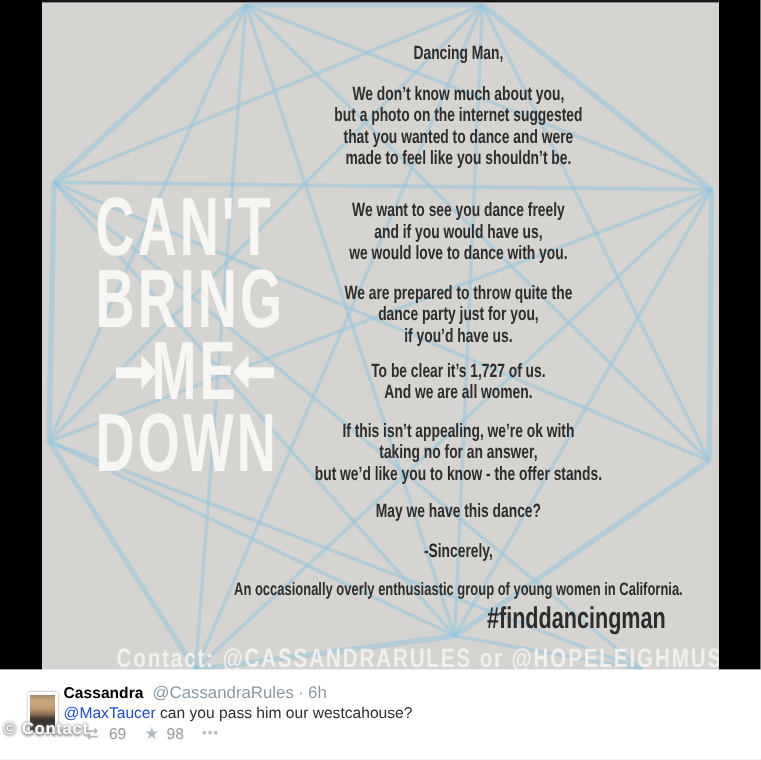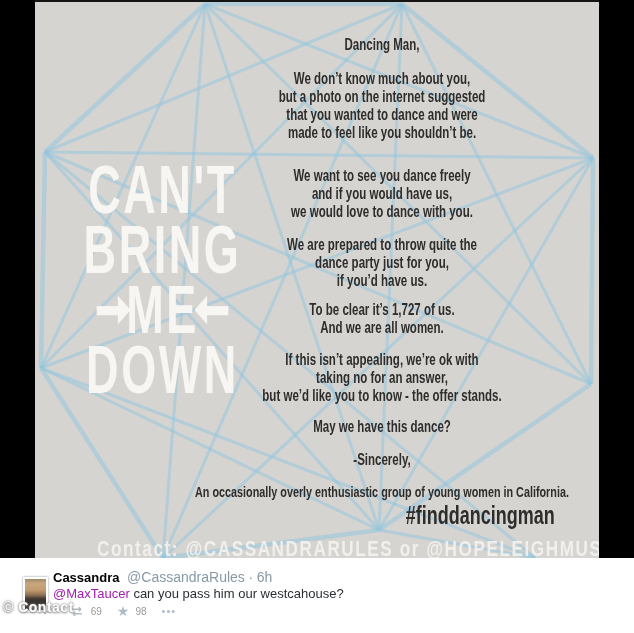--- a/index.html
+++ b/index.html
@@ -10,21 +10,21 @@
   .bar { position:absolute; top:0; width:35px; height:558px; background:#000; }
   .bar-left { left:0; }
   .bar-right { left:599px; }
 
   
   .poster { position:absolute; left:35px; top:0; width:564px; height:558px;
             background:#d6d4d1; overflow:hidden; border-top:2px solid #141414; box-sizing:border-box; }
   .pattern { position:absolute; left:0; top:0; }
 
   
-  .title { position:absolute; left:30px; top:158px; width:195px; text-align:center; color:#f7f6f3; }
+  .title { position:absolute; left:30px; top:158px; width:195px; color:#f7f6f3; }
   .tline { height:60px; line-height:60px; font-size:53px; font-weight:700; letter-spacing:3px;
            transform:scale(0.85,1.3); transform-origin:50% 50%; white-space:nowrap; }
   .me-row { display:flex; align-items:center; justify-content:center; gap:9px; }
   .arrow { display:inline-block; position:relative; width:26px; height:7px; background:#f7f6f3; }
   .arrow-right:after { content:""; position:absolute; right:-14px; top:-8px;
            border-left:15px solid #f7f6f3; border-top:11px solid transparent; border-bottom:11px solid transparent; }
   .arrow-left:after { content:""; position:absolute; left:-14px; top:-8px;
            border-right:15px solid #f7f6f3; border-top:11px solid transparent; border-bottom:11px solid transparent; }
 
   
@@ -52,25 +52,25 @@
   .watermark { position:absolute; left:0; top:5px; width:600px; text-align:center;
                color:#a2a2a2; font-size:16px; letter-spacing:0.5px; white-space:nowrap; }
   .avatar { position:absolute; left:23px; top:19px; width:21px; height:31px;
             border:2px solid #fff; box-shadow:0 0 2px rgba(0,0,0,0.45);
             background:linear-gradient(180deg,#a08a6a 0%,#c9a87f 16%,#c39b6f 36%,#8c6f52 52%,#3f3831 64%,#262120 100%); }
   .tweet-head { position:absolute; left:53px; top:11px; font-size:13px; white-space:nowrap; }
   .tname { font-weight:700; color:#000000; }
   .thandle, .tsep, .ttime { font-size:14px; color:#8899a6; }
   .thandle { margin-left:4px; }
   .tweet-text { position:absolute; left:53px; top:28px; font-size:13px; color:#292f33; white-space:nowrap; }
-  .mention { color:#a21caf; }
+  .mention { color:#1d4ed8; }
   .actions { position:absolute; left:42px; top:44px; display:flex; align-items:center; height:18px; color:#b0bcc5; }
   .act { display:flex; align-items:center; margin-right:15px; cursor:pointer; }
   .act .glyph { font-size:14px; line-height:14px; color:#b0bcc5; }
-  .count { font-size:10px; color:#999; margin-left:6px; }
+  .count { font-size:13px; color:#999; margin-left:6px; }
   .more-glyph { font-size:11px; letter-spacing:1px; color:#b0bcc5; }
   .credit { position:absolute; left:3px; top:41px; font-size:14px; font-weight:700; letter-spacing:0.5px;
             color:#ffffff; text-shadow:0 0 3px #8e8e8e, 0 1px 2px #9a9a9a, 0 0 1px #777; }
 </style>
 </head>
 <body>
 
 <div class="stage">
 
   <div class="bar bar-left"></div>

